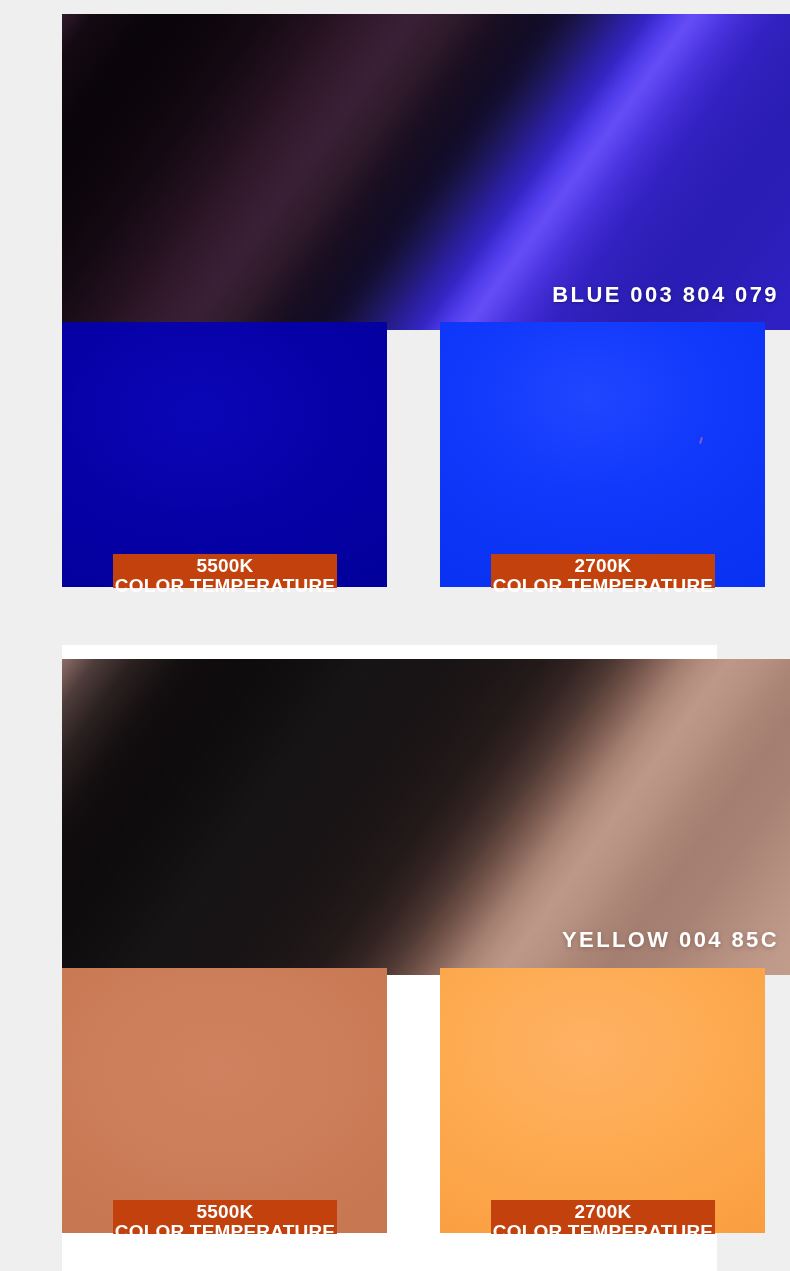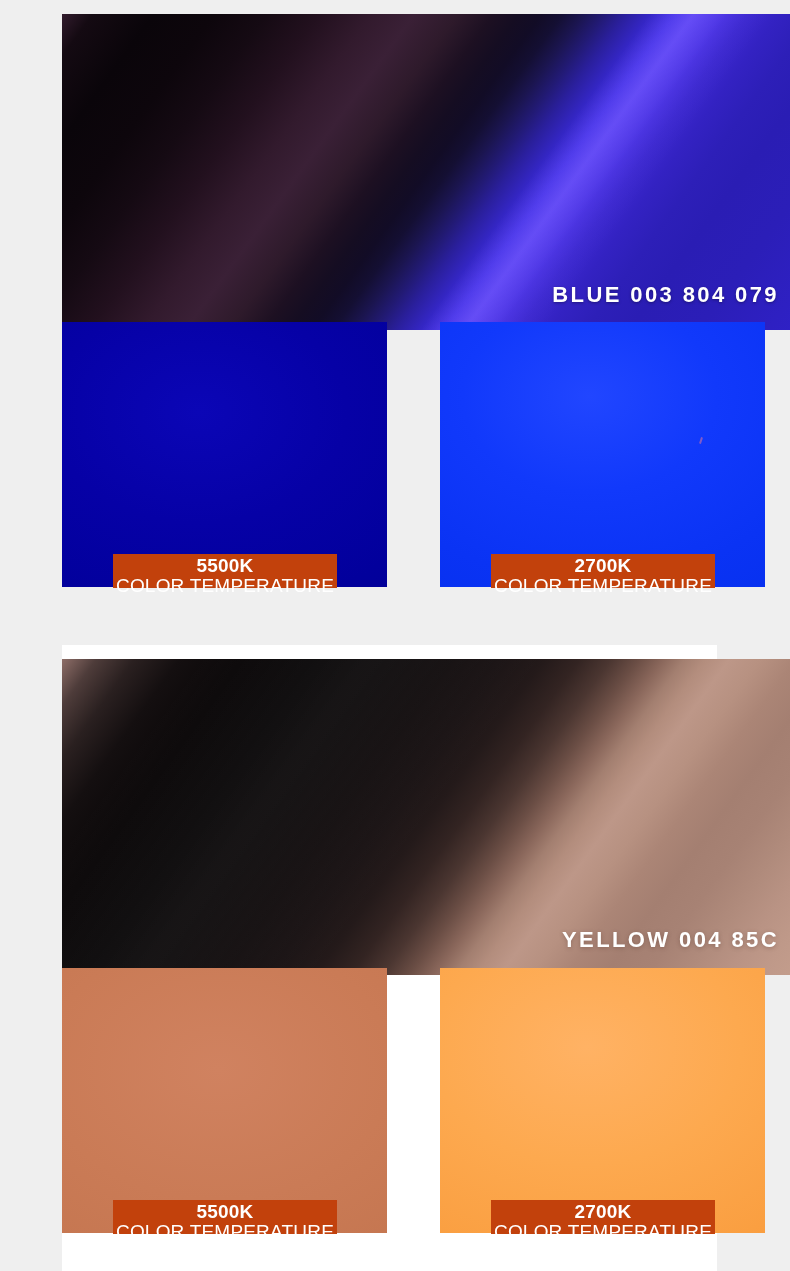--- a/index.html
+++ b/index.html
@@ -238,21 +238,21 @@
   }
   .ct-k {
     display: block;
     font-size: 19px;
     font-weight: bold;
     letter-spacing: 0.2px;
   }
   .ct-text {
     display: block;
     font-size: 19px;
-    font-weight: normal;
+    font-weight: bold;
     letter-spacing: 0.2px;
     white-space: nowrap;
   }
 </style>
 </head>
 <body>
 
 <div class="white-backing"></div>
 
 <div class="hero" id="hero-blue">

